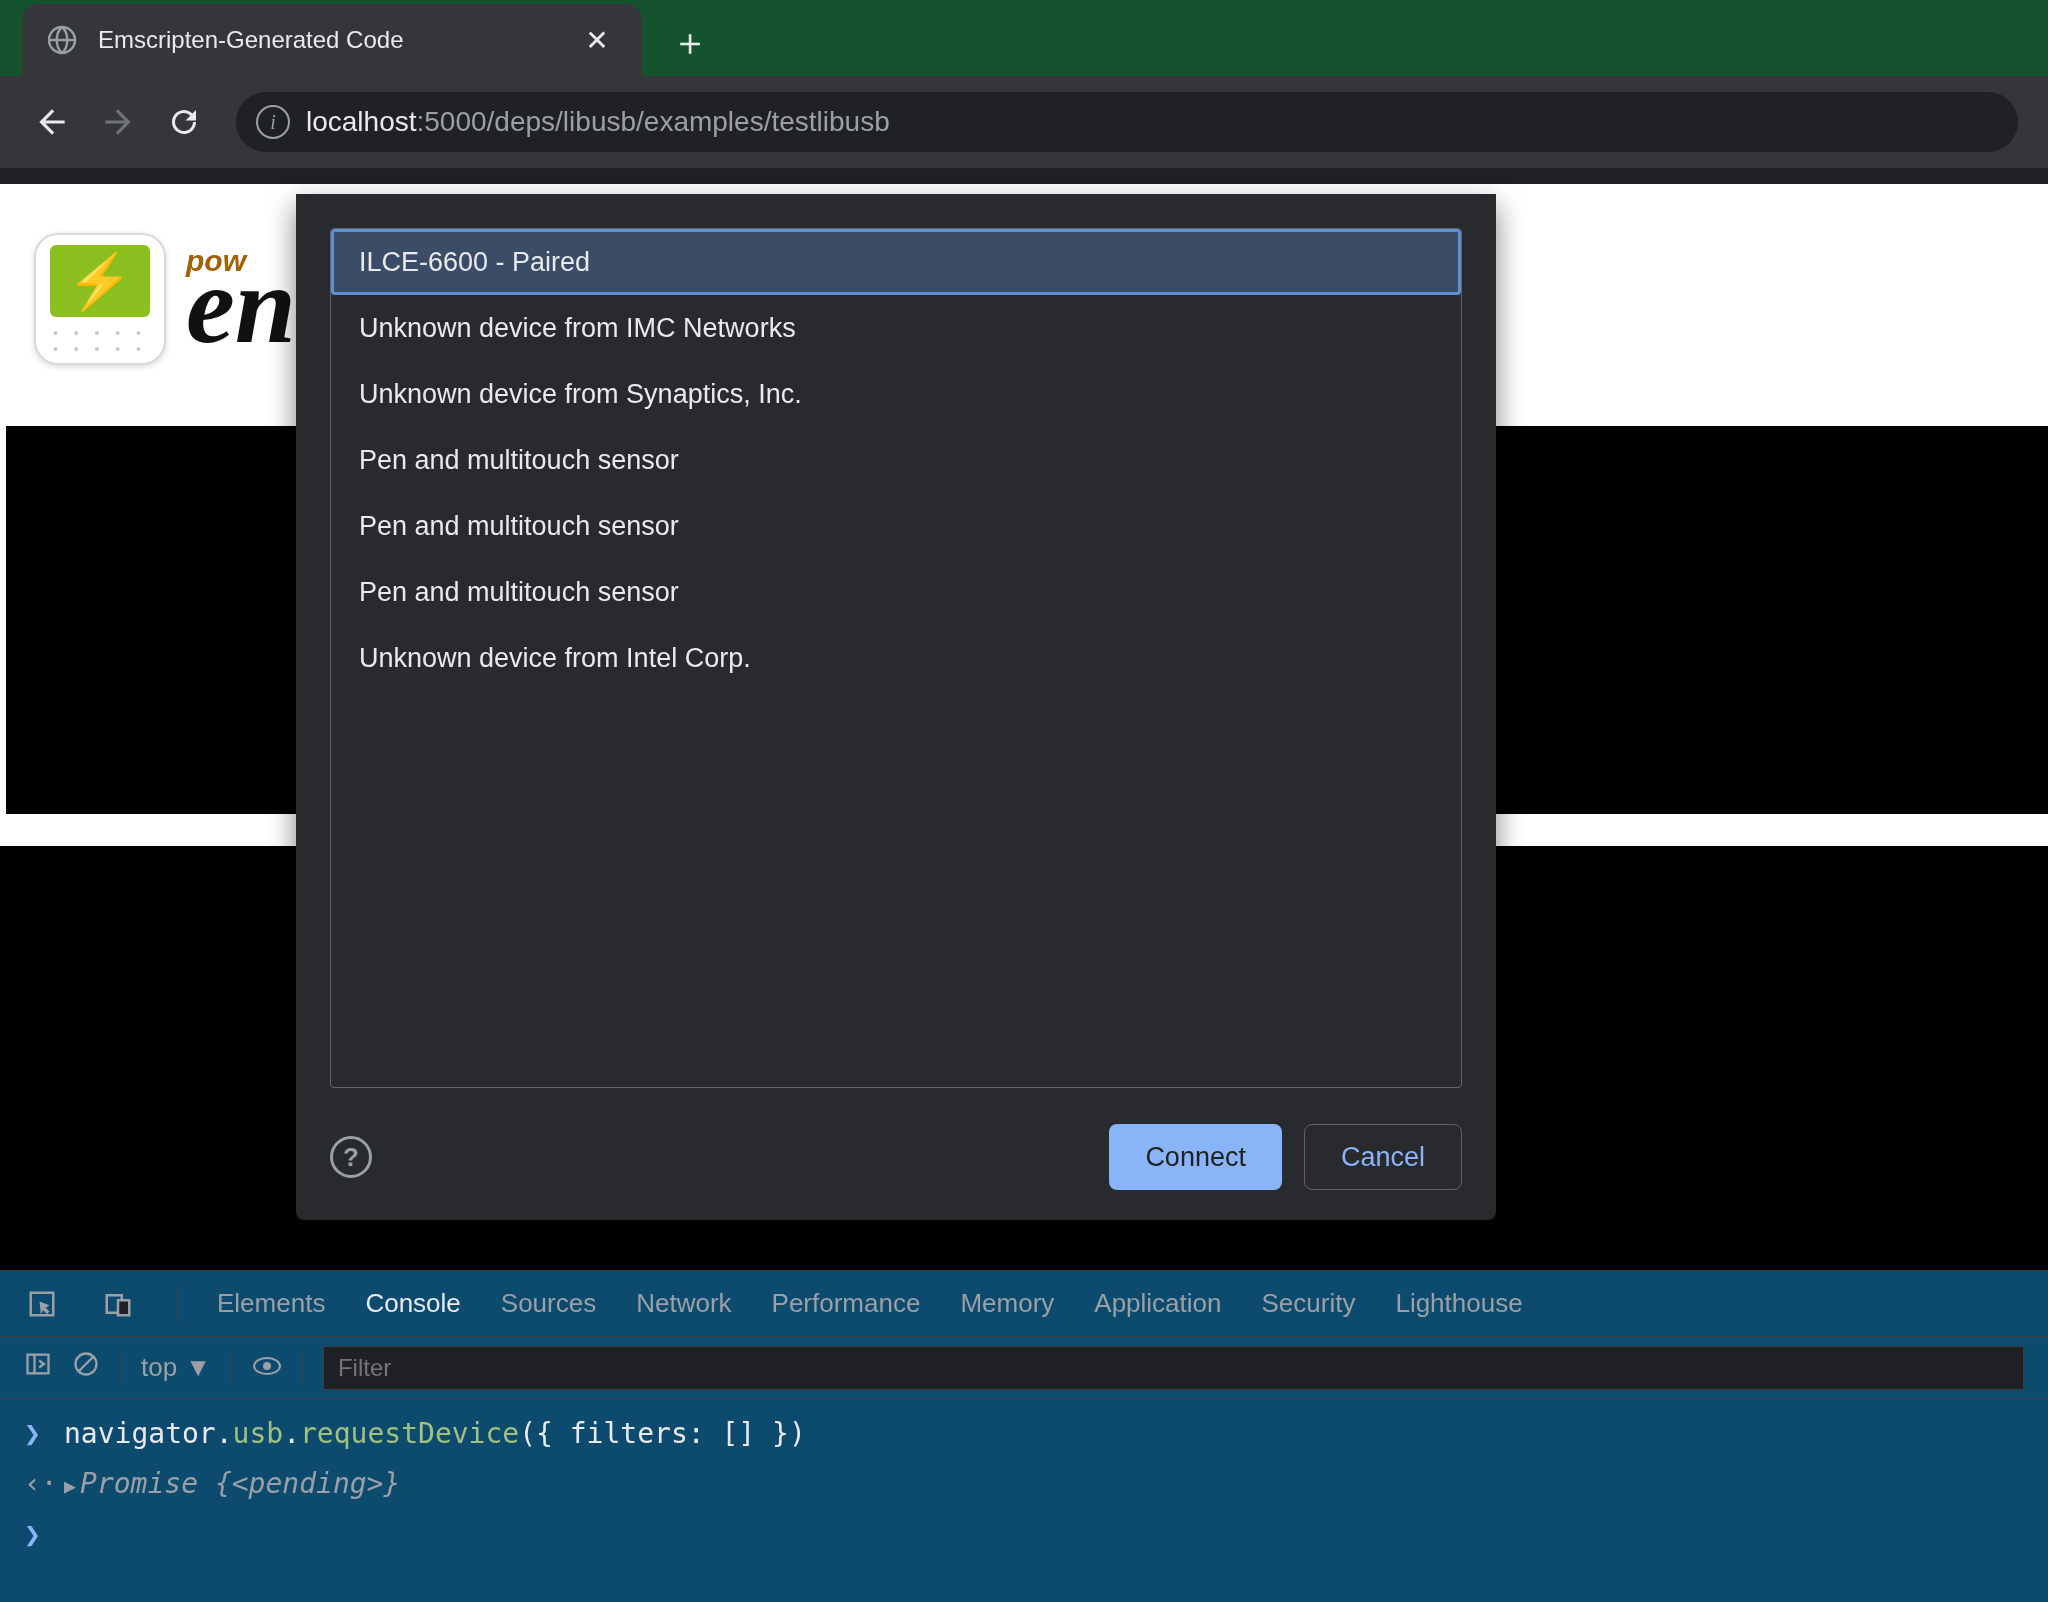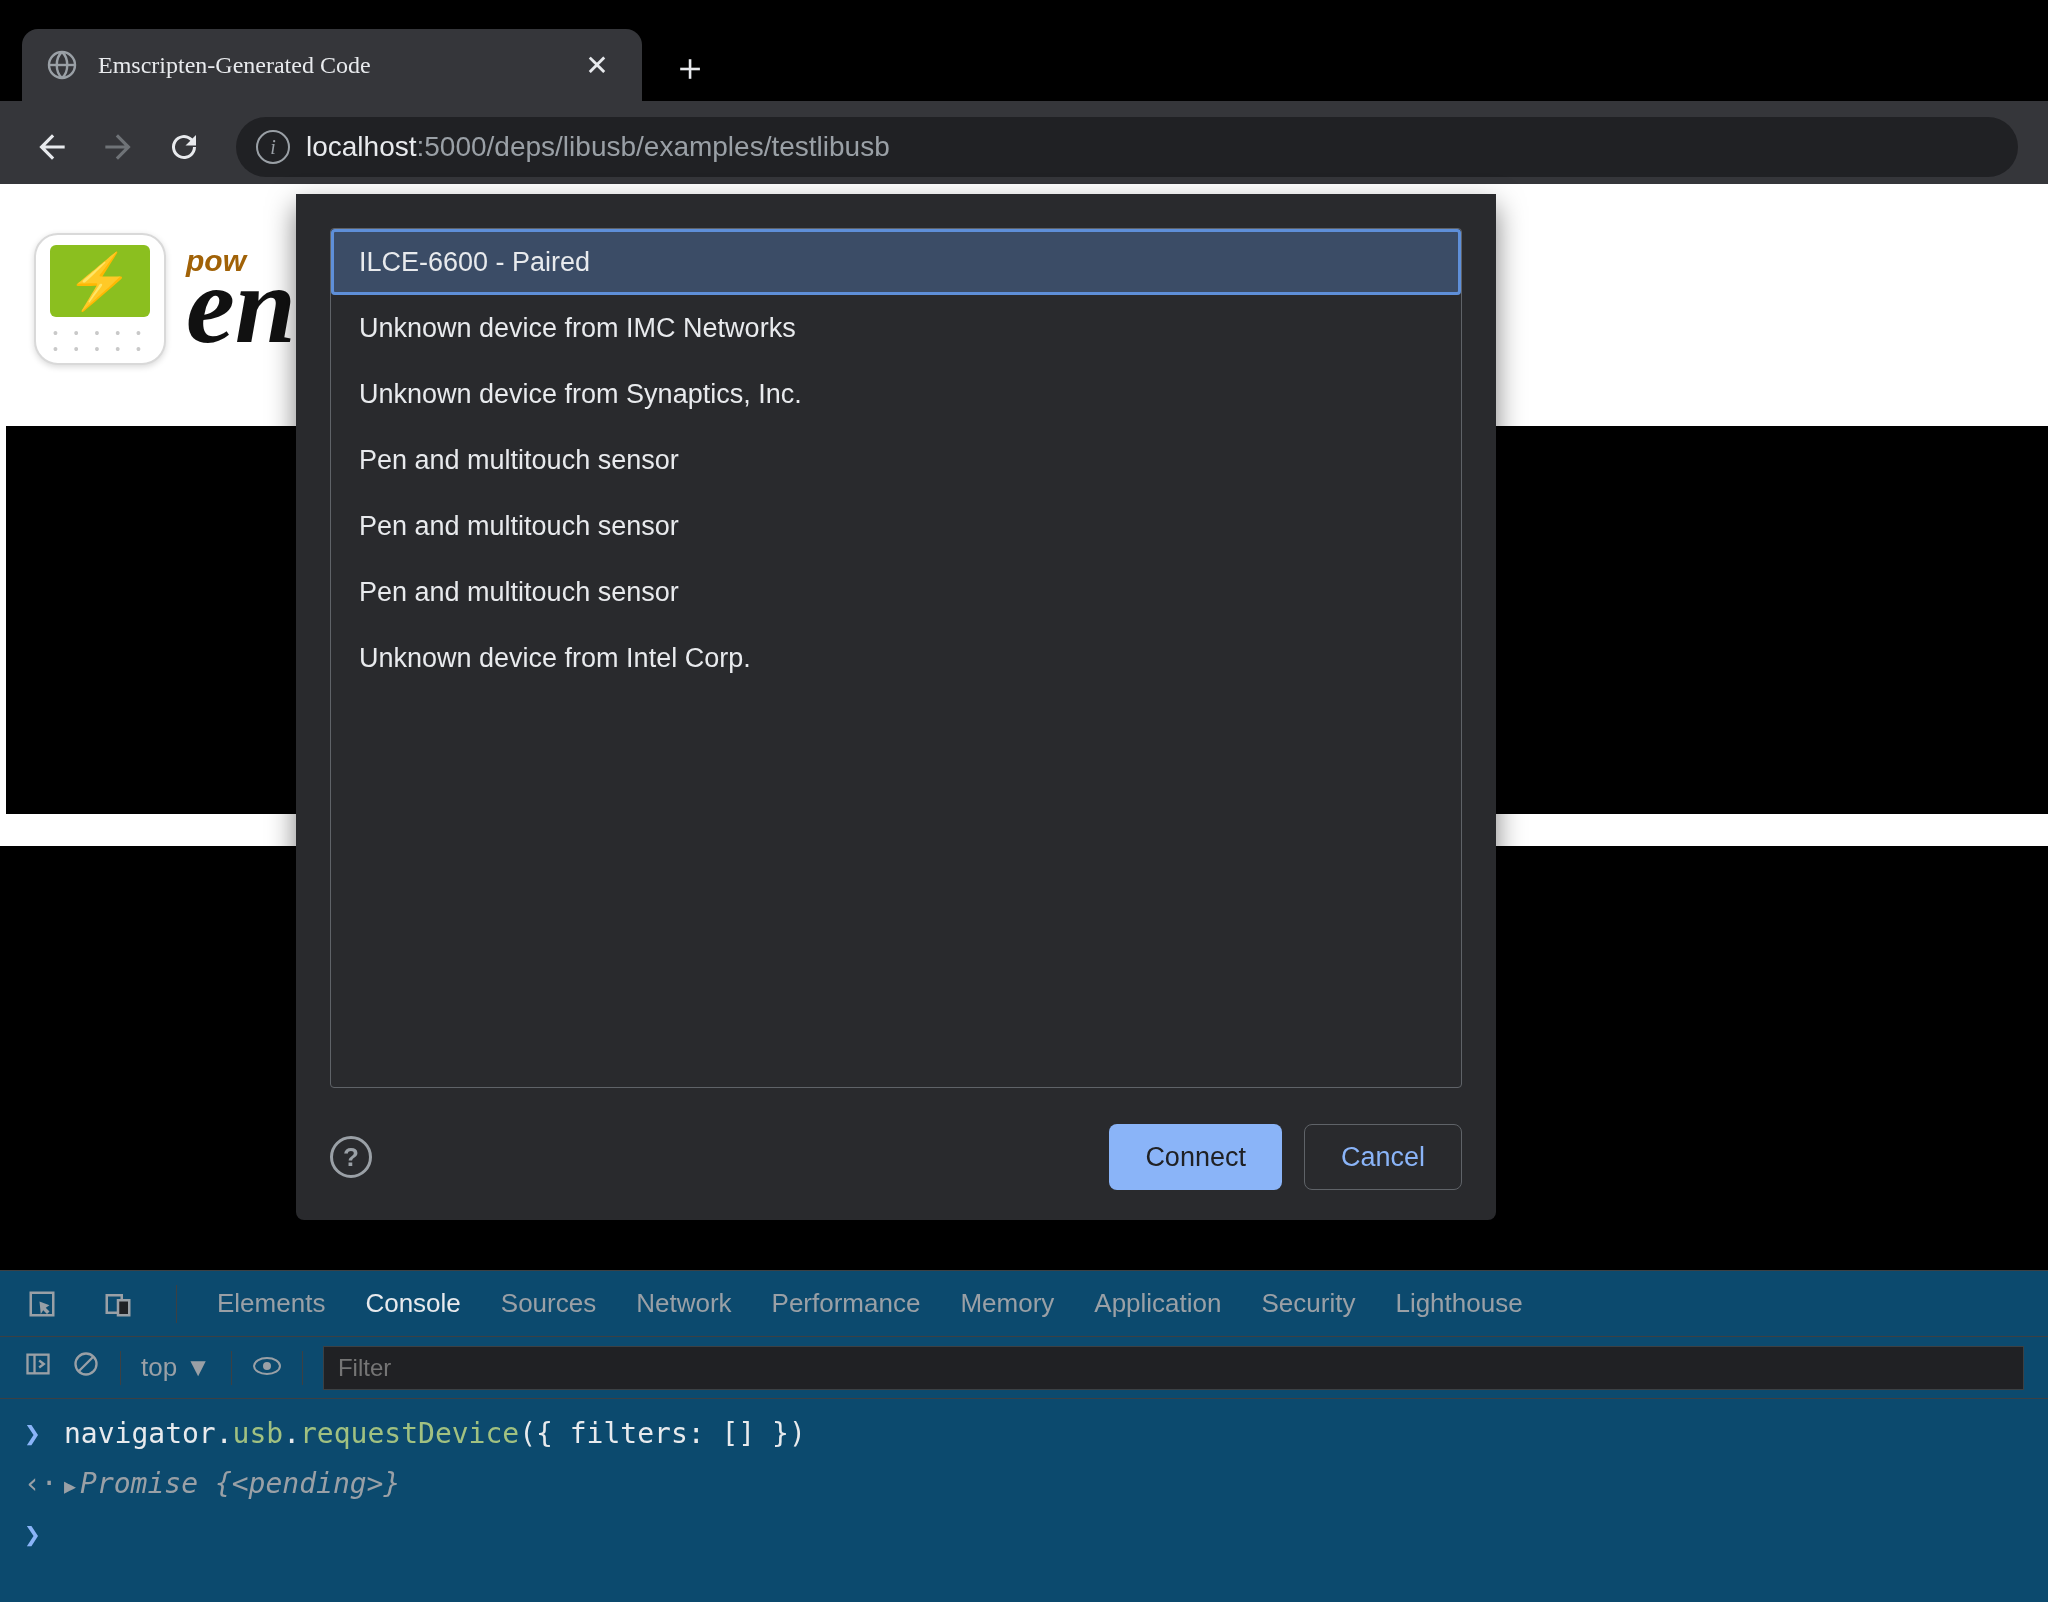--- a/index.html
+++ b/index.html
@@ -1,20 +1,20 @@
 <!DOCTYPE html>
 <html><head>
 <meta charset="utf-8">
 <style>
   * { box-sizing: border-box; margin: 0; padding: 0; }
   html, body { width: 2048px; height: 1602px; overflow: hidden; font-family: "Segoe UI", Arial, sans-serif; }
   body { background: #202124; transform-origin: top left; }
 
   
-  .tabstrip { height: 101px; background: #000000; display: flex; align-items: flex-end; padding-left: 22px; font-family: Liberation Serif, serif; }
+  .tabstrip { height: 76px; background: #14532d; display: flex; align-items: flex-end; padding-left: 22px; }
   .tab { display: flex; align-items: center; gap: 20px; background: #35363a; height: 72px; padding: 0 28px 0 24px; border-top-left-radius: 16px; border-top-right-radius: 16px; color: #e8eaed; font-size: 24px; min-width: 620px; position: relative; }
   .tab .favicon { width: 32px; height: 32px; }
   .tab .title { flex: 1; white-space: nowrap; }
   .tab .close { color: #e8eaed; font-size: 28px; width: 34px; height: 34px; display:flex;align-items:center;justify-content:center;border-radius:50%; }
   .newtab { color: #e8eaed; font-size: 38px; margin-left: 28px; margin-bottom: 14px; width: 40px; height: 40px; display:flex;align-items:center;justify-content:center;}
 
   .toolbar { height: 92px; background: #35363a; display: flex; align-items: center; padding: 0 30px; gap: 22px; }
   .navbtn { width: 44px; height: 44px; display:flex;align-items:center;justify-content:center; color:#9aa0a6; }
   .navbtn.enabled { color: #e8eaed; }
   .omni { flex: 1; height: 60px; background: #202124; border-radius: 30px; display:flex;align-items:center; padding: 0 20px; gap: 16px; color:#9aa0a6; font-size: 28px; margin-left: 8px;}

